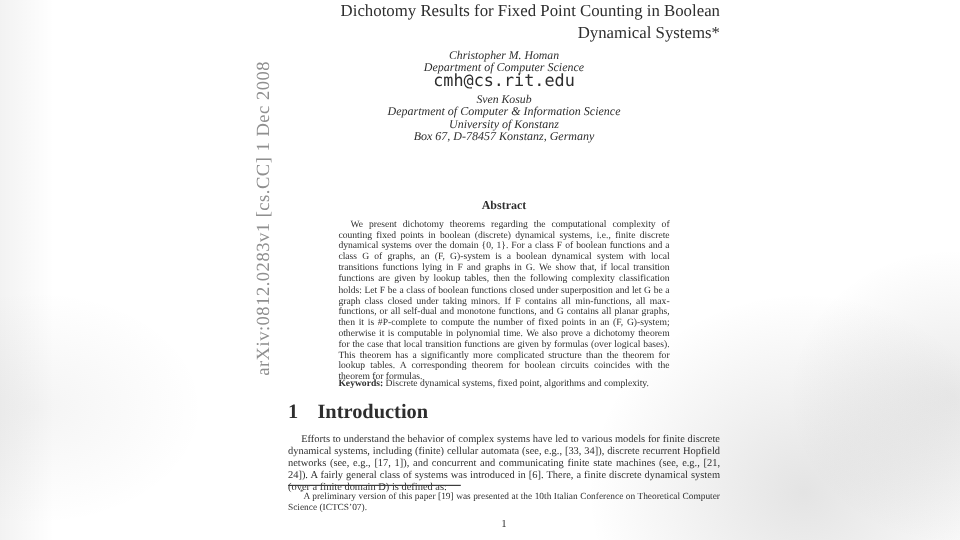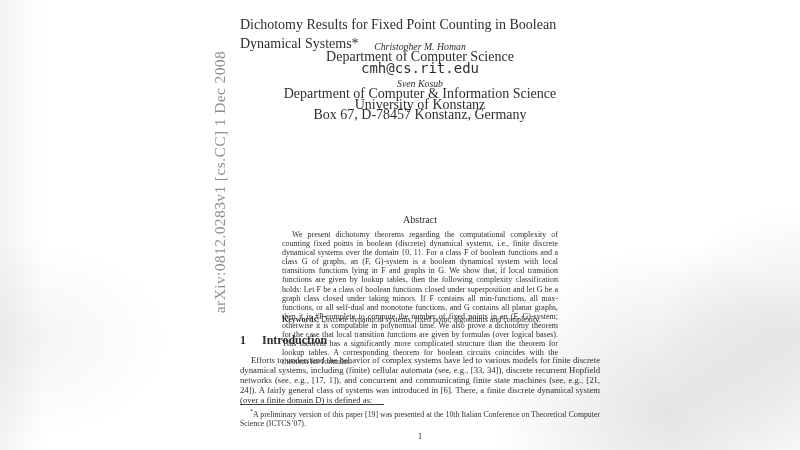--- a/index.html
+++ b/index.html
@@ -21,43 +21,43 @@
     position: absolute; left: 220px; top: 182px;
     transform: translate(-50%, -50%) rotate(-90deg);
     white-space: nowrap;
     font-size: 15.5px; letter-spacing: 0.4px;
     color: #8f8f8f;
   }
 
   
   .col { position: absolute; left: 240px; width: 360px; }
 
-  .title-block { top: 15px; text-align: left; font-size: 14px; line-height: 19px; }
+  .title-block { top: 0; text-align: right; font-size: 14px; line-height: 19px; }
 
   .authors-block { top: 41px; text-align: center; }
   .author { margin-bottom: 5px; }
   .author .name { font-style: italic; font-size: 9.8px; line-height: 11px; }
-  .author .aff { font-size: 14px; line-height: 10.6px; }
+  .author .aff { font-size: 10px; line-height: 10.6px; font-style: italic; }
   .author .email {
     font-family: "DejaVu Sans Mono", monospace;
     font-size: 14px; line-height: 10.5px;
   }
 
   .abstract-block { top: 166px; }
-  .abstract-heading { text-align: center; font-weight: normal; font-size: 10px; margin-top: 48px; }
+  .abstract-heading { text-align: center; font-weight: bold; font-size: 10px; }
   .abstract-body {
     width: 276px; margin: 5px auto 0;
     font-size: 8px; line-height: 9.1px;
     text-align: justify; text-indent: 10px;
   }
 
   .lower-block { top: 315px; }
   .keywords { width: 276px; margin: 0 auto; font-size: 8px; line-height: 9.1px; text-align: justify; }
   .keywords .kw-label { font-weight: bold; }
-  .section-heading { margin-top: 9px; font-weight: bold; font-size: 12px; }
+  .section-heading { margin-top: 9px; font-weight: bold; font-size: 17px; }
   .section-heading .sec-num { display: inline-block; margin-right: 16px; }
   .intro-paragraph {
     margin-top: 8px;
     font-size: 8.7px; line-height: 9.9px;
     text-align: justify; text-indent: 11px;
   }
 
   .footnote-block { top: 404px; }
   .footnote-rule { width: 144px; border-top: 1px solid #3c3c3c; margin-bottom: 2px; }
   .footnote-text { font-size: 7.8px; line-height: 9px; text-align: justify; text-indent: 10px; }

